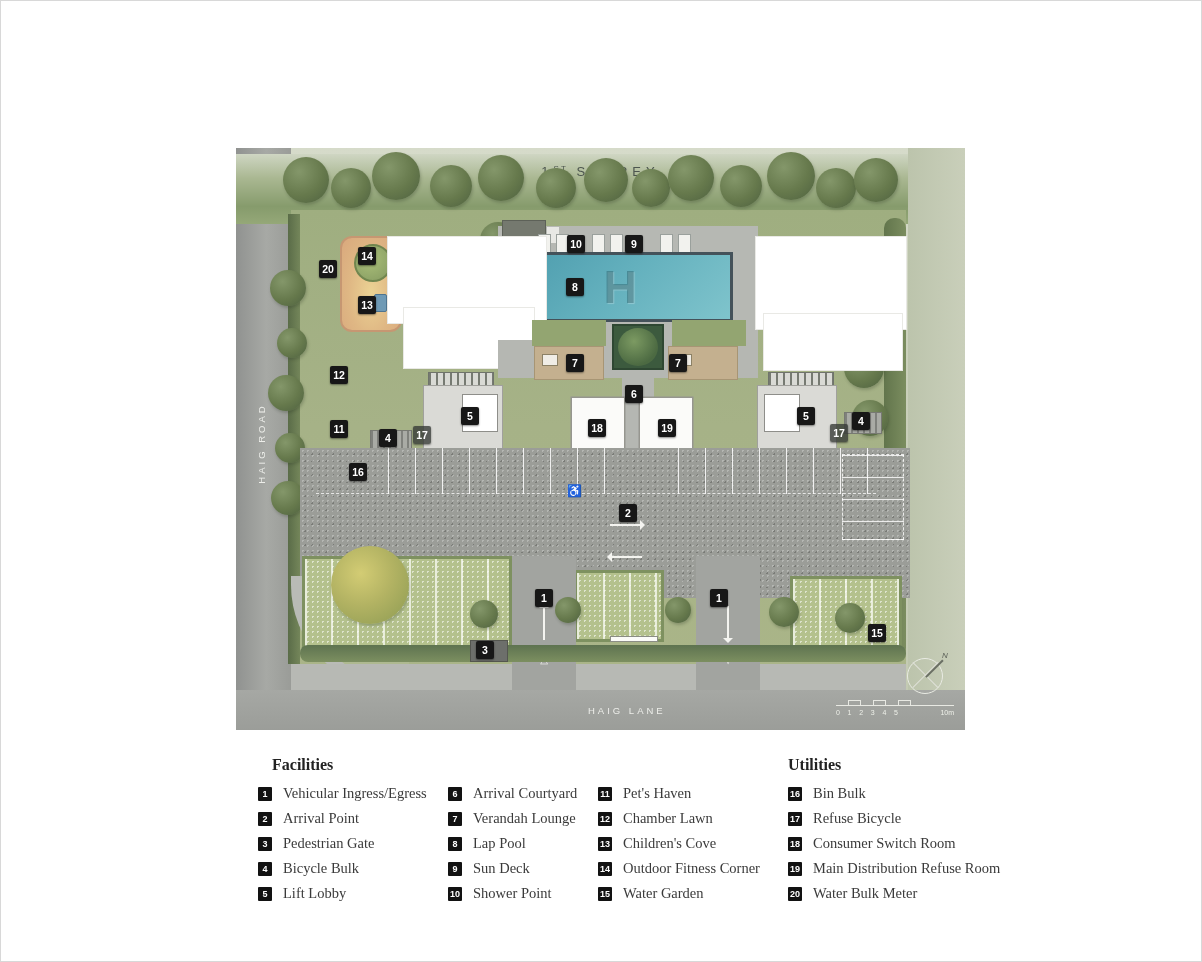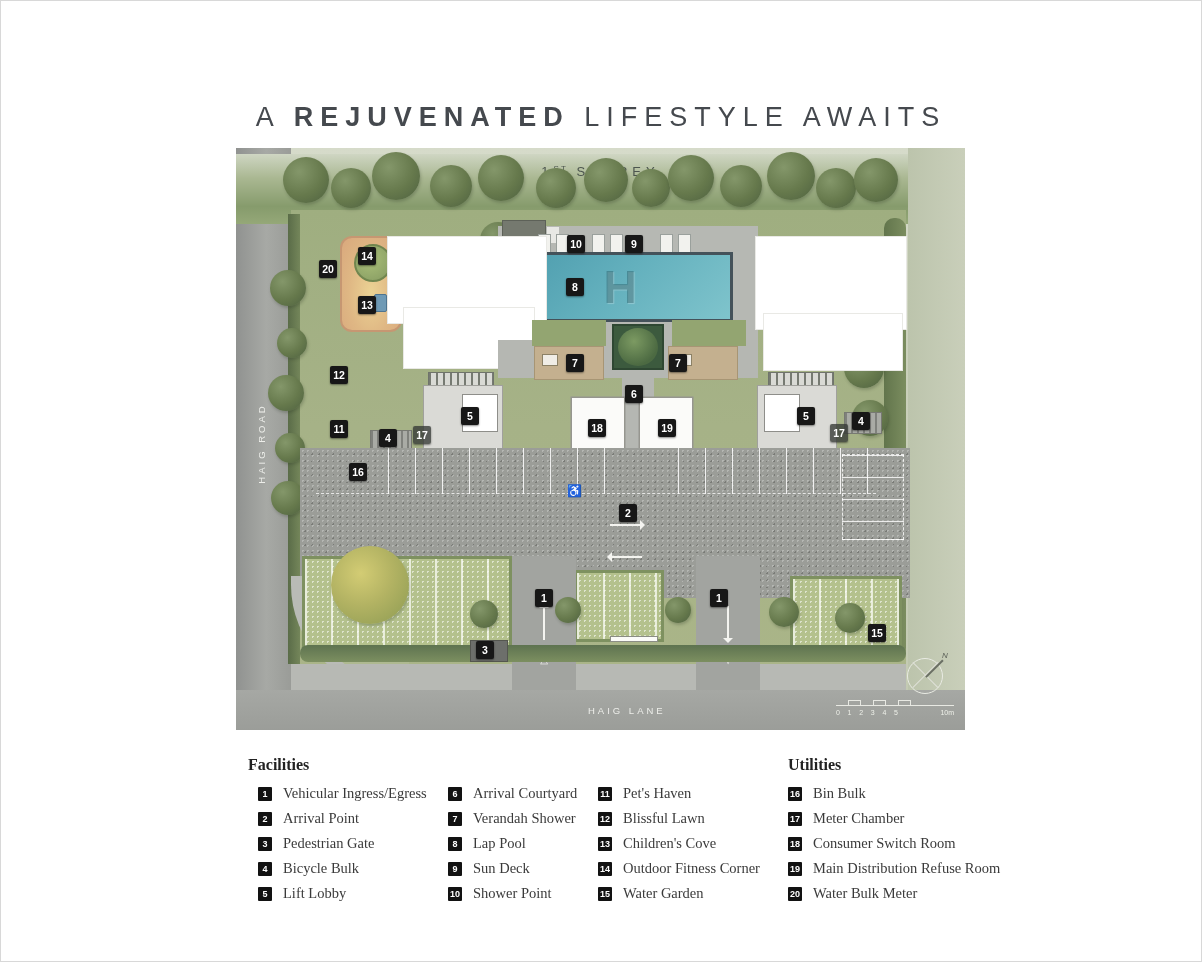--- a/index.html
+++ b/index.html
@@ -148,21 +148,20 @@
   .lnum{flex:0 0 auto;min-width:14px;height:14px;line-height:14px;padding:0 1px;box-sizing:border-box;
         background:#121212;color:#fff;font-size:9px;font-weight:700;text-align:center;border-radius:1px;
         font-family:"Liberation Sans",sans-serif;}
   .ltext{margin-left:11px;font-family:"Liberation Serif",serif;font-size:14.5px;color:#3a3a3a;white-space:nowrap;}
 </style>
 </head>
 <body>
 
 <div class="page">
 
-  <h1 class="title"><span>A</span> <span class="em">REJUVENATED</span> <span>LIFESTYLE AWAITS</span></h1>
 
   <div class="plan">
 
     <div class="road-left"></div>
     <div class="treeband"></div>
     <div class="verge-right"></div>
     <div class="site"></div>
     <div class="hedge-left"></div>
     <div class="hedge-right"></div>
 
@@ -325,21 +324,21 @@
         <div class="marker" style="left: 625px; top: 273px;">4</div>
         <div class="marker" style="left: 122px; top: 324px;">16</div>
         <div class="marker" style="left: 392px; top: 365px;">2</div>
         <div class="marker" style="left: 308px; top: 450px;">1</div>
         <div class="marker" style="left: 483px; top: 450px;">1</div>
         <div class="marker" style="left: 249px; top: 502px;">3</div>
         <div class="marker" style="left: 641px; top: 485px;">15</div>
       </div>
   </div>
 
-  <div class="legend-head" style="left:248px;top:756px">Facilities</div>
+  <div class="legend-head" style="left:272px;top:756px">Facilities</div>
   <div class="legend-head" style="left:788px;top:756px">Utilities</div>
 
   <div class="lcol" style="left:258px;top:781px">
       <div class="lrow">
         <span class="lnum">1</span>
         <span class="ltext">Vehicular Ingress/Egress</span>
       </div>
       <div class="lrow">
         <span class="lnum">2</span>
         <span class="ltext">Arrival Point</span>
@@ -357,21 +356,21 @@
         <span class="ltext">Lift Lobby</span>
       </div>
     </div>
   <div class="lcol" style="left:448px;top:781px">
       <div class="lrow">
         <span class="lnum">6</span>
         <span class="ltext">Arrival Courtyard</span>
       </div>
       <div class="lrow">
         <span class="lnum">7</span>
-        <span class="ltext">Verandah Shower</span>
+        <span class="ltext">Verandah Lounge</span>
       </div>
       <div class="lrow">
         <span class="lnum">8</span>
         <span class="ltext">Lap Pool</span>
       </div>
       <div class="lrow">
         <span class="lnum">9</span>
         <span class="ltext">Sun Deck</span>
       </div>
       <div class="lrow">
@@ -379,21 +378,21 @@
         <span class="ltext">Shower Point</span>
       </div>
     </div>
   <div class="lcol" style="left:598px;top:781px">
       <div class="lrow">
         <span class="lnum">11</span>
         <span class="ltext">Pet's Haven</span>
       </div>
       <div class="lrow">
         <span class="lnum">12</span>
-        <span class="ltext">Blissful Lawn</span>
+        <span class="ltext">Chamber Lawn</span>
       </div>
       <div class="lrow">
         <span class="lnum">13</span>
         <span class="ltext">Children's Cove</span>
       </div>
       <div class="lrow">
         <span class="lnum">14</span>
         <span class="ltext">Outdoor Fitness Corner</span>
       </div>
       <div class="lrow">
@@ -401,21 +400,21 @@
         <span class="ltext">Water Garden</span>
       </div>
     </div>
   <div class="lcol" style="left:788px;top:781px">
       <div class="lrow">
         <span class="lnum">16</span>
         <span class="ltext">Bin Bulk</span>
       </div>
       <div class="lrow">
         <span class="lnum">17</span>
-        <span class="ltext">Meter Chamber</span>
+        <span class="ltext">Refuse Bicycle</span>
       </div>
       <div class="lrow">
         <span class="lnum">18</span>
         <span class="ltext">Consumer Switch Room</span>
       </div>
       <div class="lrow">
         <span class="lnum">19</span>
         <span class="ltext">Main Distribution Refuse Room</span>
       </div>
       <div class="lrow">

